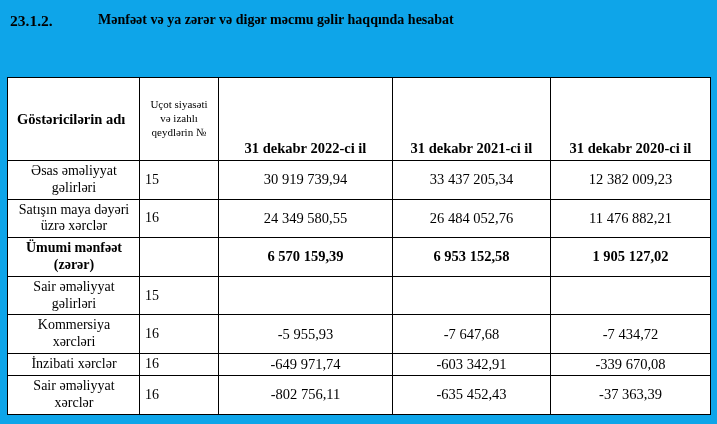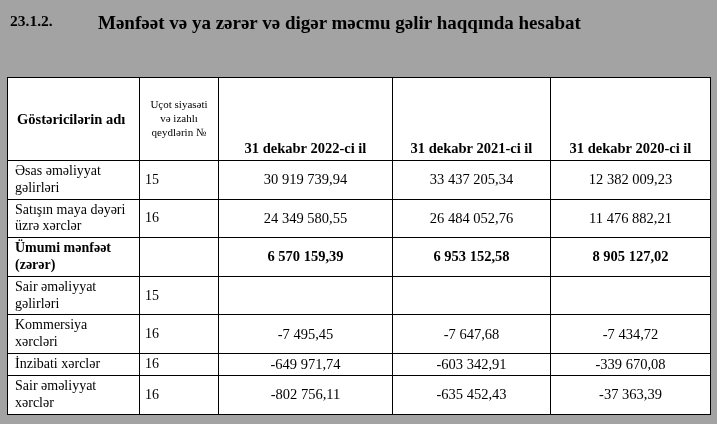--- a/index.html
+++ b/index.html
@@ -1,37 +1,37 @@
 <!DOCTYPE html>
 <html><head>
 <meta charset="utf-8">
 <style>
   html, body { margin: 0; padding: 0; background: #ffffff; }
   .page {
     position: relative;
     width: 717px;
     height: 424px;
-    background: #a3a3a3;
+    background: #0ea5e9;
     color: #000000;
     font-family: "Liberation Serif", serif;
     overflow: hidden;
   }
   .sec-num {
     position: absolute;
     left: 10px;
     top: 12px;
     font-size: 15.5px;
     font-weight: 700;
     white-space: nowrap;
   }
   .doc-title {
     position: absolute;
     left: 98px;
     top: 12px;
-    font-size: 19px;
+    font-size: 14px;
     font-weight: 700;
     white-space: nowrap;
   }
   .currency-note {
     position: absolute;
     left: 423px;
     top: 46px;
     font-family: "Liberation Sans", sans-serif;
     font-size: 14px;
     font-weight: 700;
@@ -68,21 +68,21 @@
     font-weight: 700;
     font-size: 14.5px;
     text-align: center;
     vertical-align: bottom;
     padding: 0 2px 3px 2px;
     white-space: nowrap;
   }
   td.name {
     font-size: 14px;
     line-height: 1.2;
-    text-align: left;
+    text-align: center;
     vertical-align: middle;
     padding: 2px 6px 2px 7px;
   }
   td.note {
     font-size: 14px;
     text-align: left;
     vertical-align: middle;
     padding-left: 5px;
     margin-top: 48px;
   }
@@ -133,33 +133,33 @@
         <td class="note">16</td>
         <td class="val">24 349 580,55</td>
         <td class="val">26 484 052,76</td>
         <td class="val">11 476 882,21</td>
       </tr>
       <tr style="height:35px" class="total-row">
         <td class="name">Ümumi mənfəət (zərər)</td>
         <td class="note"></td>
         <td class="val">6 570 159,39</td>
         <td class="val">6 953 152,58</td>
-        <td class="val">8 905 127,02</td>
+        <td class="val">1 905 127,02</td>
       </tr>
       <tr style="height:34px">
         <td class="name">Sair əməliyyat gəlirləri</td>
         <td class="note">15</td>
         <td class="val"></td>
         <td class="val"></td>
         <td class="val"></td>
       </tr>
       <tr style="height:32px">
         <td class="name">Kommersiya xərcləri</td>
         <td class="note">16</td>
-        <td class="val">-7 495,45</td>
+        <td class="val">-5 955,93</td>
         <td class="val">-7 647,68</td>
         <td class="val">-7 434,72</td>
       </tr>
       <tr style="height:22px">
         <td class="name">İnzibati xərclər</td>
         <td class="note">16</td>
         <td class="val">-649 971,74</td>
         <td class="val">-603 342,91</td>
         <td class="val">-339 670,08</td>
       </tr>

